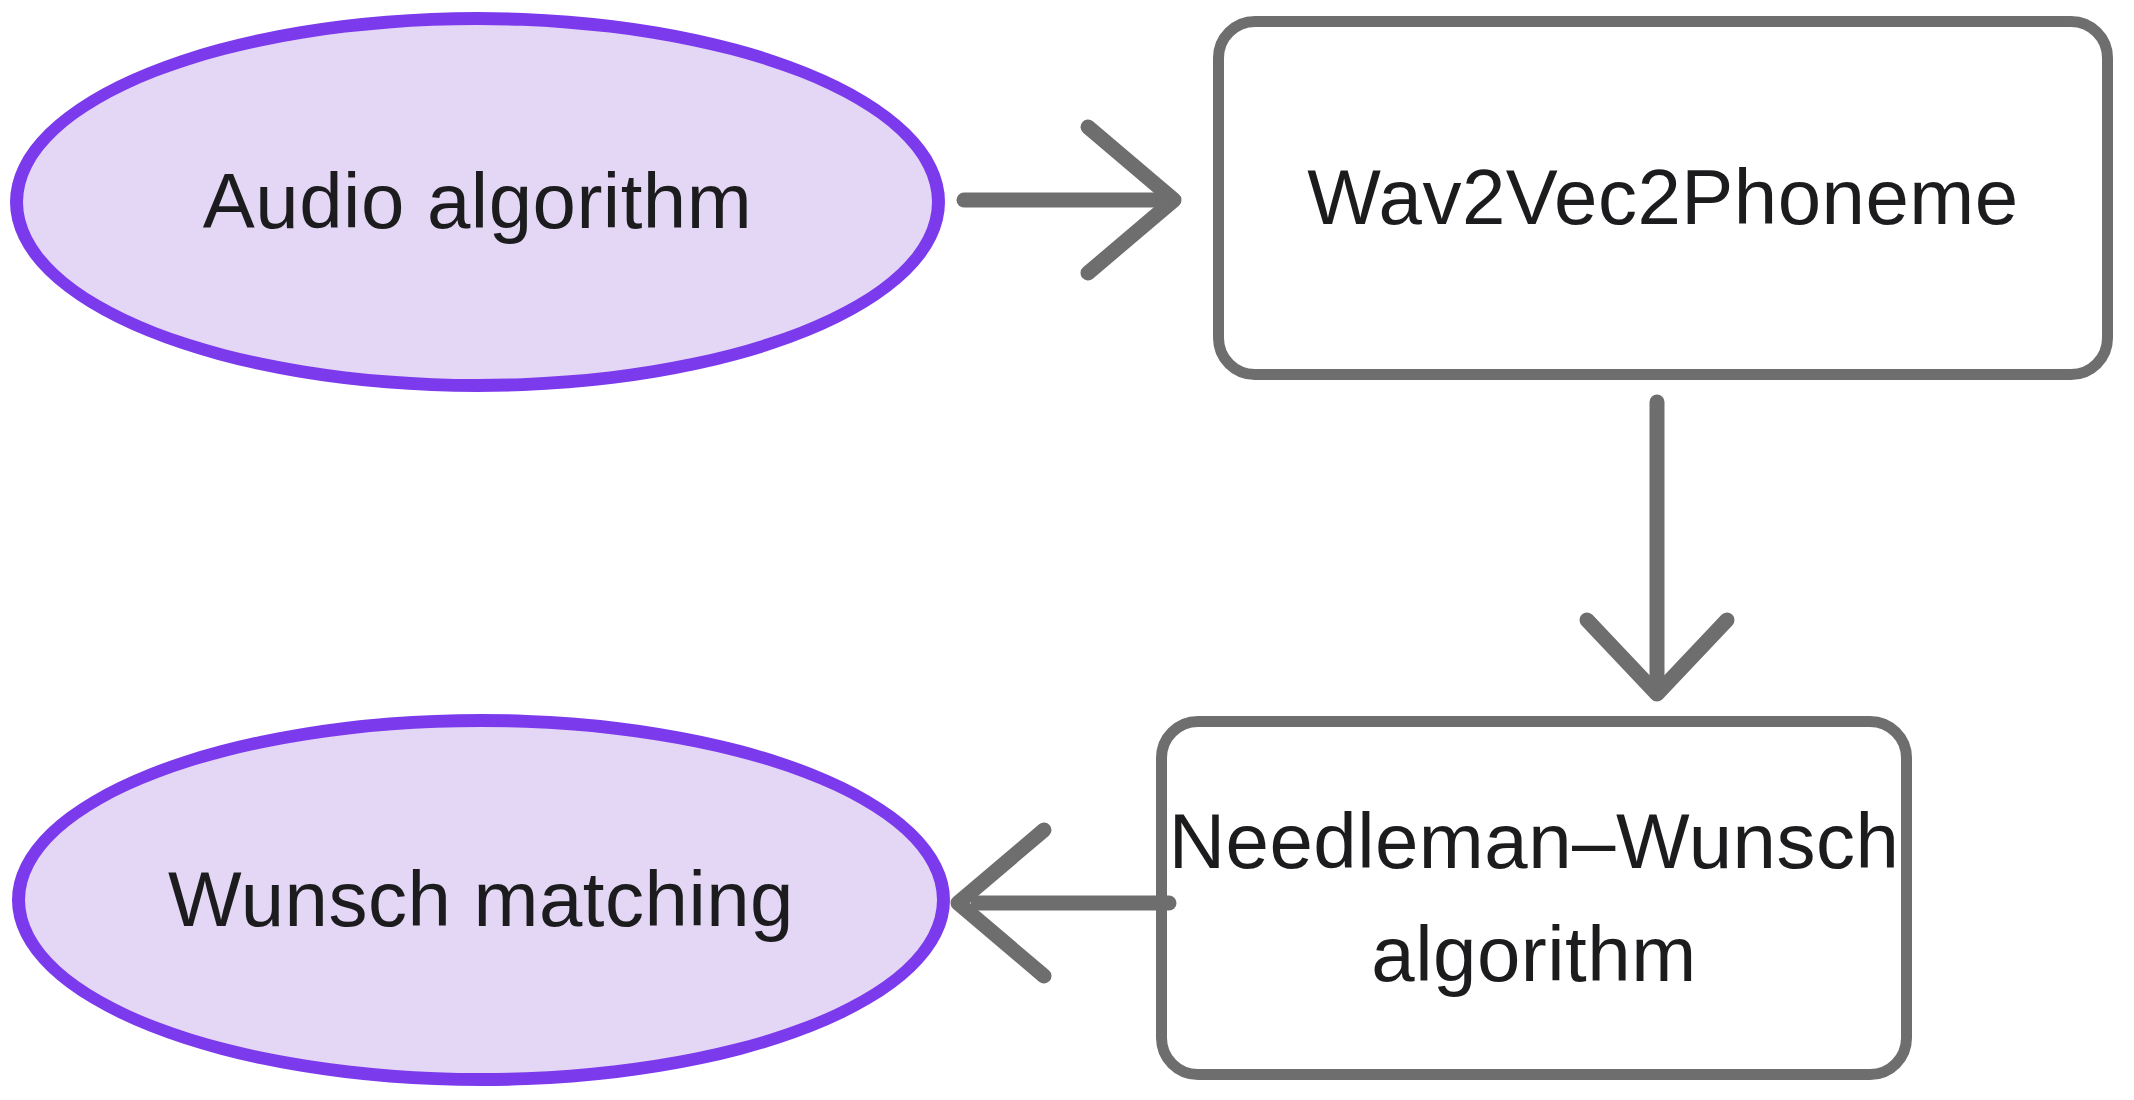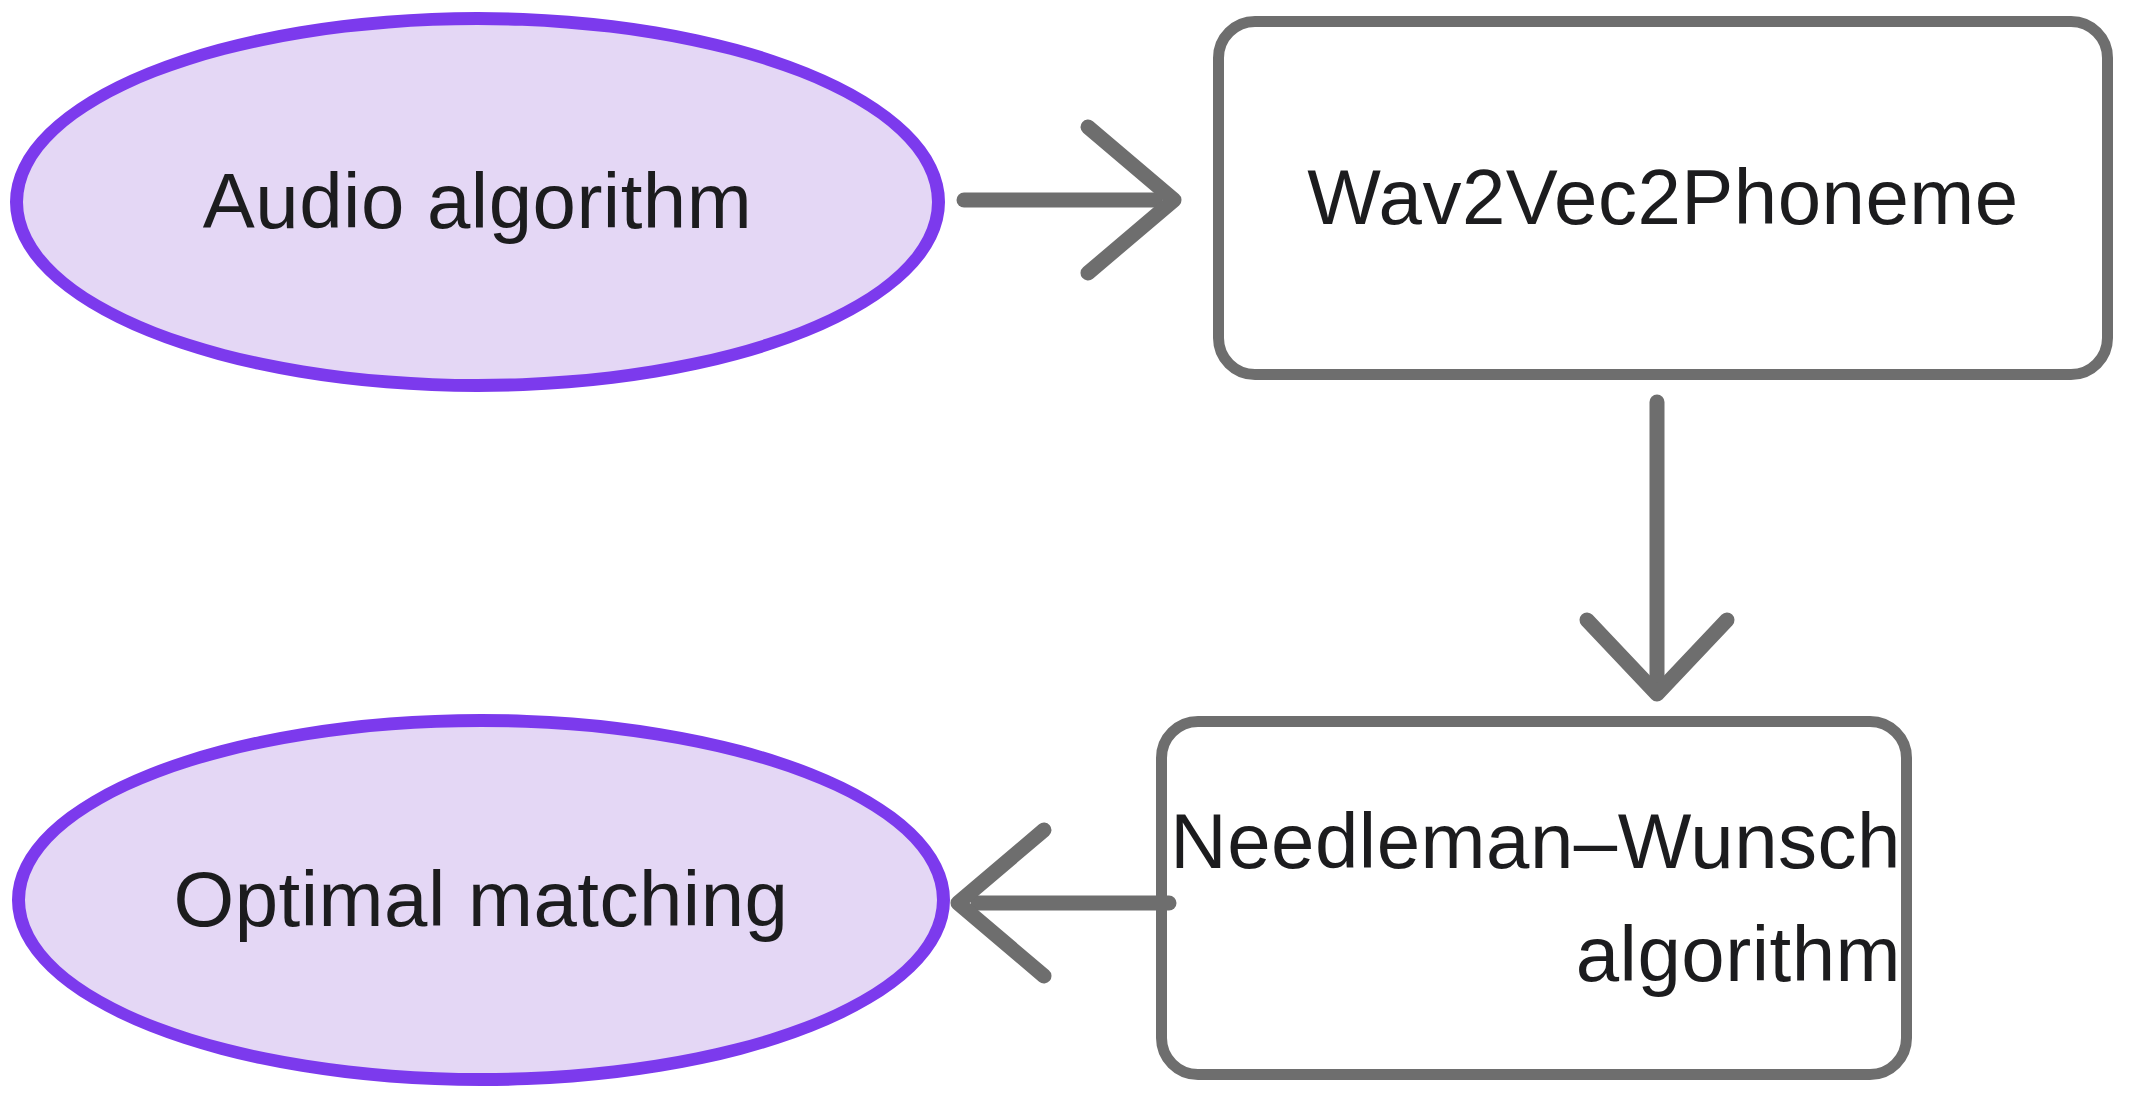--- a/index.html
+++ b/index.html
@@ -31,21 +31,20 @@
   }
   .ellipse {
     background: #e4d7f5;
     border: 13px solid #7c3aed;
     border-radius: 50%;
   }
   .rect {
     background: #ffffff;
     border: 11px solid #6e6e6e;
     border-radius: 42px;
-    text-align: right;
   }
   .ellipse-audio    { left: 10px;   top: 12px;  width: 935px; height: 380px; }
   .rect-wav         { left: 1213px; top: 16px;  width: 900px; height: 364px; }
   .rect-nw          { left: 1156px; top: 716px; width: 756px; height: 364px; }
   .rect-nw .node-label { max-width: 760px; }
   .ellipse-optimal  { left: 12px;  top: 714px; width: 938px; height: 372px; }
   .arrow {
     position: absolute;
     overflow: visible;
   }
@@ -85,16 +84,16 @@
   <div class="node rect rect-nw">
     <span class="node-label">Needleman–Wunsch algorithm</span>
   </div>
 
   <svg class="arrow arrow-left" width="245" height="190">
     <line x1="231" y1="95" x2="40" y2="95" stroke="#6e6e6e"></line>
     <polyline points="106,22 20,95 106,168" stroke="#6e6e6e"></polyline>
   </svg>
 
   <div class="node ellipse ellipse-optimal">
-    <span class="node-label">Optimal matching</span>
+    <span class="node-label">Wunsch matching</span>
   </div>
 
 </div>
 
 </body></html>

